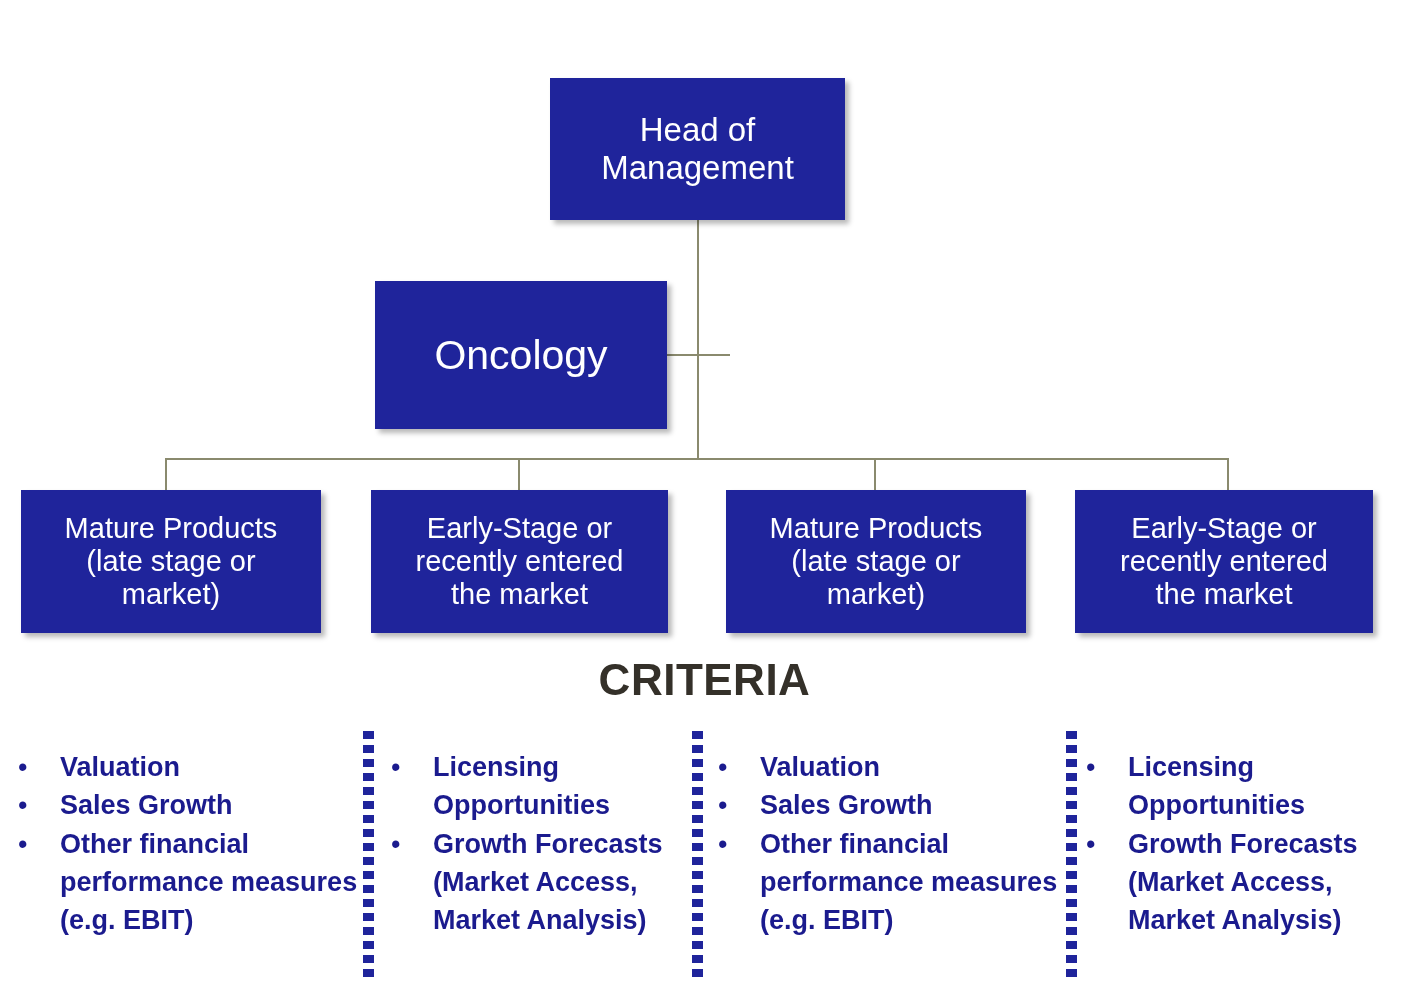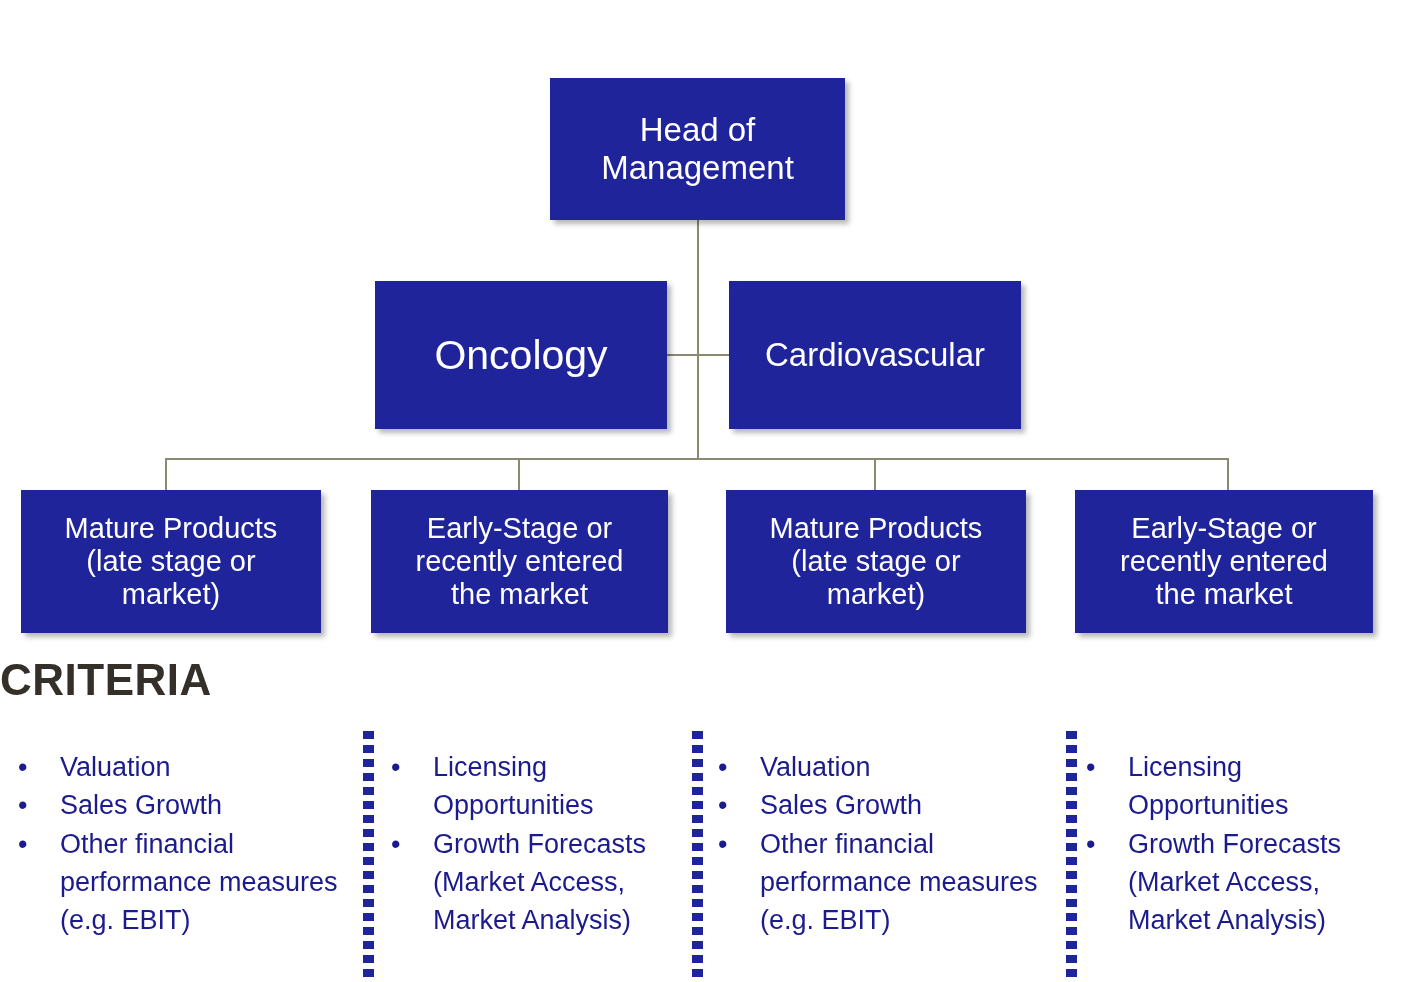--- a/index.html
+++ b/index.html
@@ -52,20 +52,21 @@
 
   
   .conn { position: absolute; background: #8A8A6E; }
   .v { width: 2px; }
   .h { height: 2px; }
 
   
   #criteria-title {
     position: absolute;
     left: 0; top: 655px; width: 1409px;
+    text-align: center;
     font-size: 44px;
     font-weight: bold;
     color: #343029;
     letter-spacing: 0.5px;
   }
 
   
   .divider {
     position: absolute;
     top: 731px;
@@ -98,41 +99,40 @@
     padding-left: 48px;
   }
   .crit-bullet {
     position: absolute;
     left: 6px;
     top: 0;
     font-size: 27px;
     line-height: 1.42;
     color: #1B1B8E;
   }
-  .crit-text { display: block; }
+  .crit-text { display: block; font-weight: bold; }
 </style>
 </head>
 <body>
 
 <div id="canvas">
 
   <div class="conn v" style="left:697px; top:220px; height:239px;"></div>
   <div class="conn h" style="left:667px; top:354px; width:31px;"></div>
   <div class="conn h" style="left:697px; top:354px; width:33px;"></div>
   <div class="conn h" style="left:165px; top:458px; width:1064px;"></div>
   <div class="conn v" style="left:165px; top:458px; height:33px;"></div>
   <div class="conn v" style="left:518px; top:458px; height:33px;"></div>
   <div class="conn v" style="left:874px; top:458px; height:33px;"></div>
   <div class="conn v" style="left:1227px; top:458px; height:33px;"></div>
 
   <div class="node" id="node-head">Head of
 Management</div>
 
   <div class="node" id="node-oncology">Oncology</div>
-  <div class="node" id="node-cardio">Cardiovascular</div>
 
   <div class="node leaf" id="node-leaf-0">Mature Products
 (late stage or
 market)</div>
   <div class="node leaf" id="node-leaf-1">Early-Stage or
 recently entered
 the market</div>
   <div class="node leaf" id="node-leaf-2">Mature Products
 (late stage or
 market)</div>

